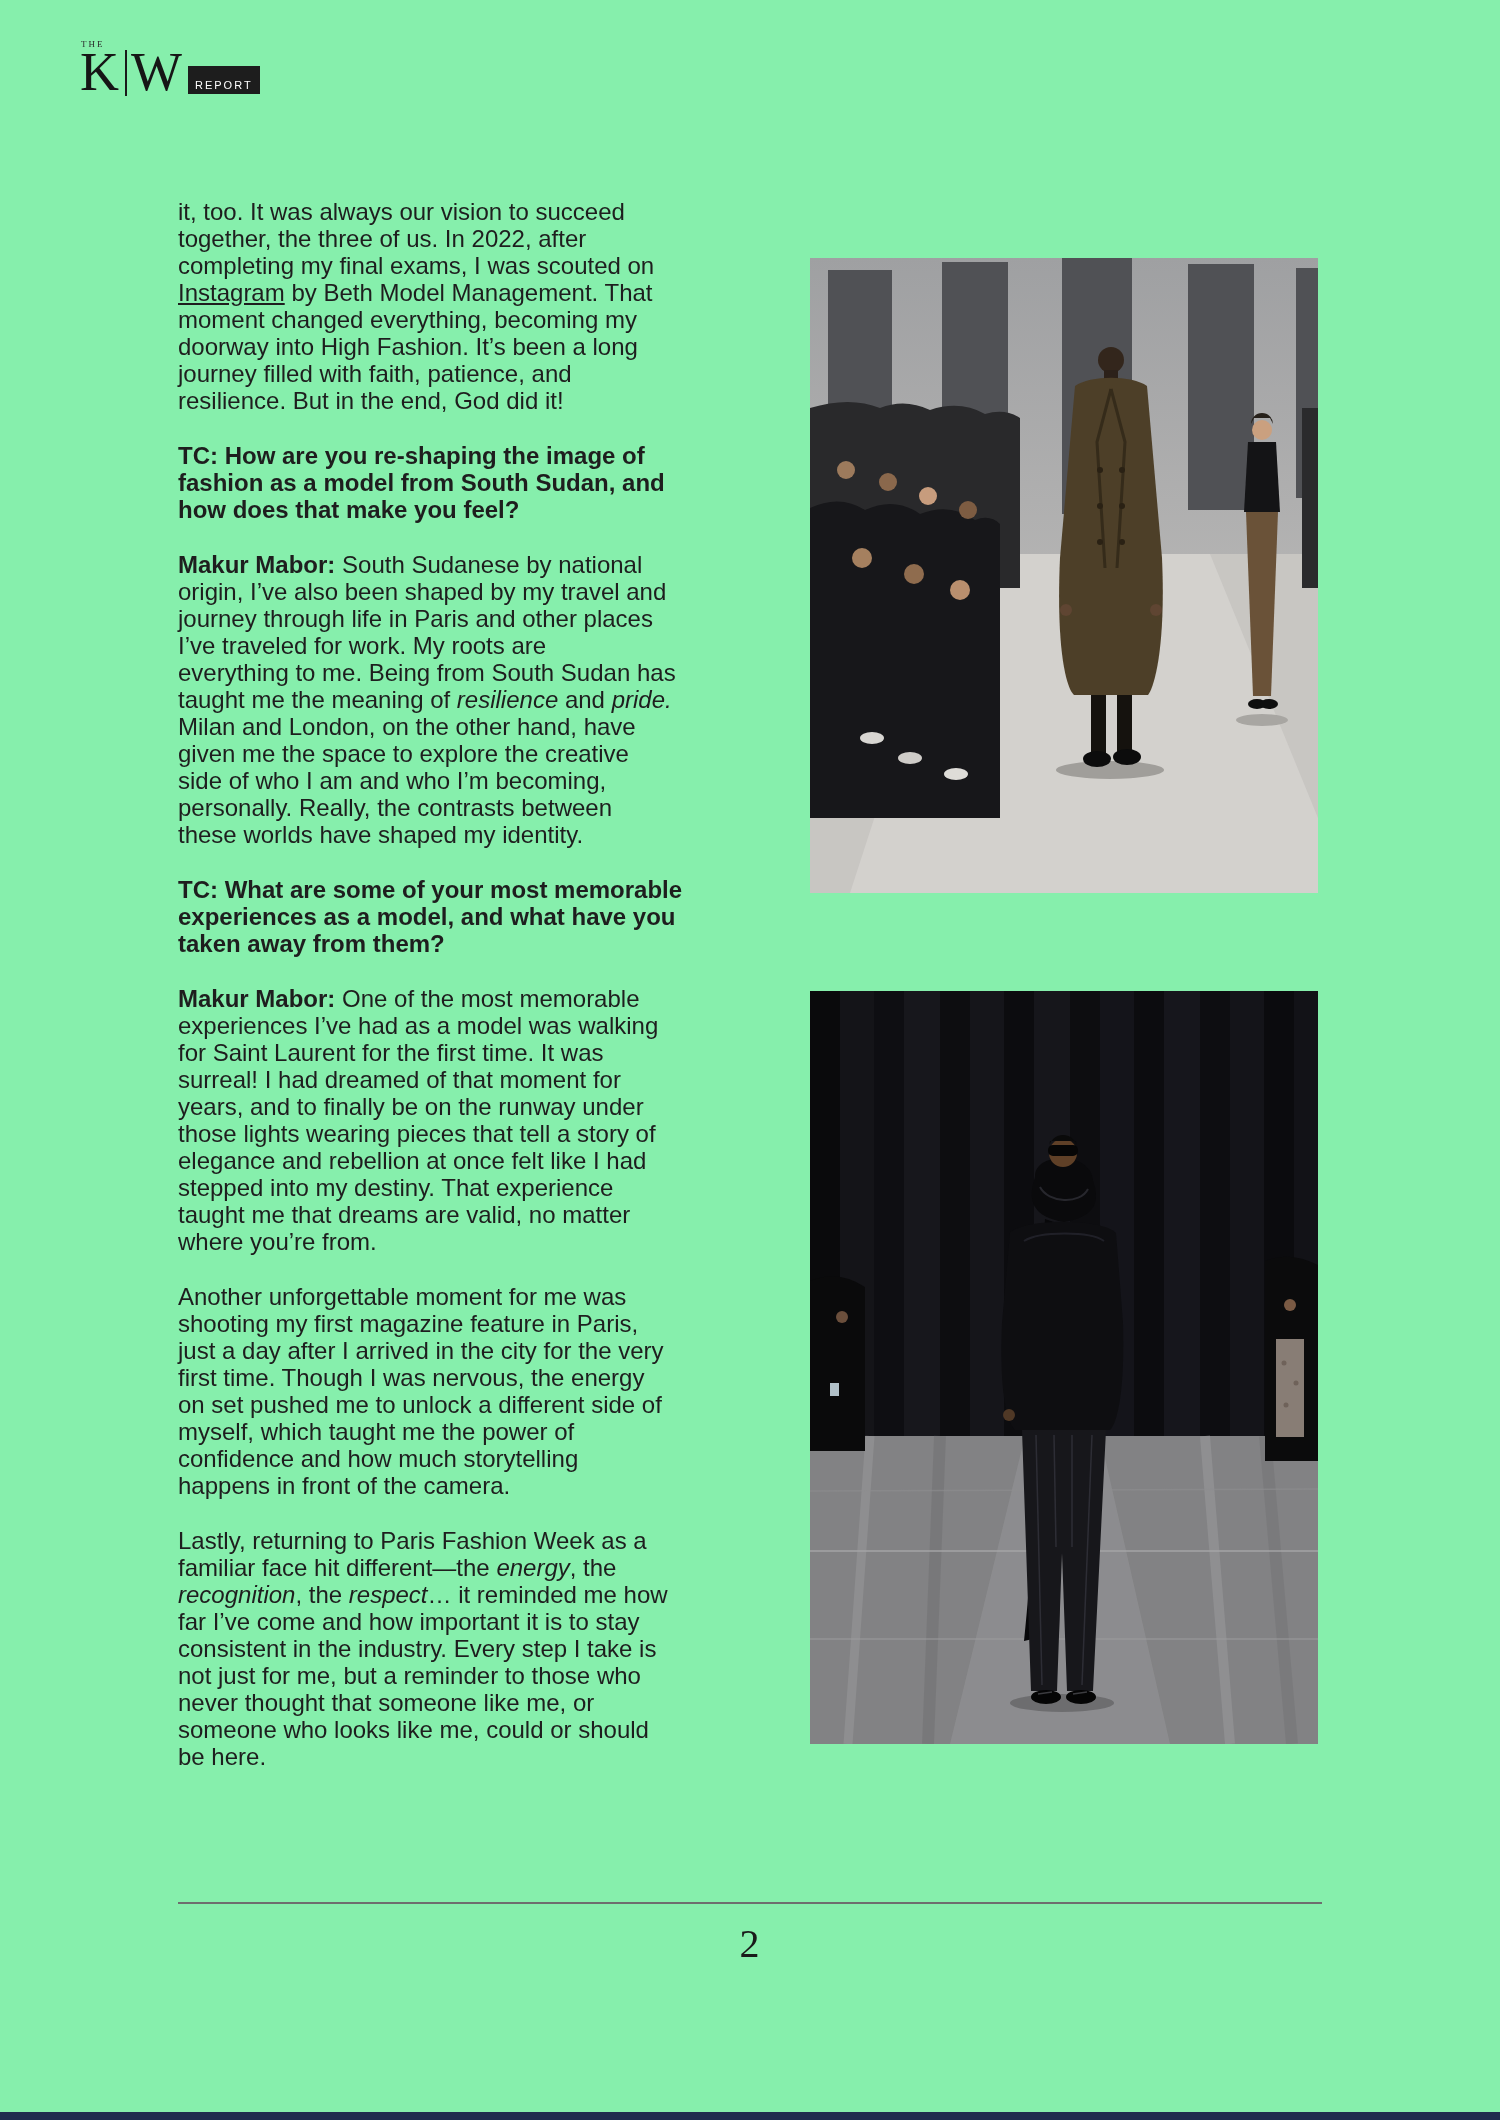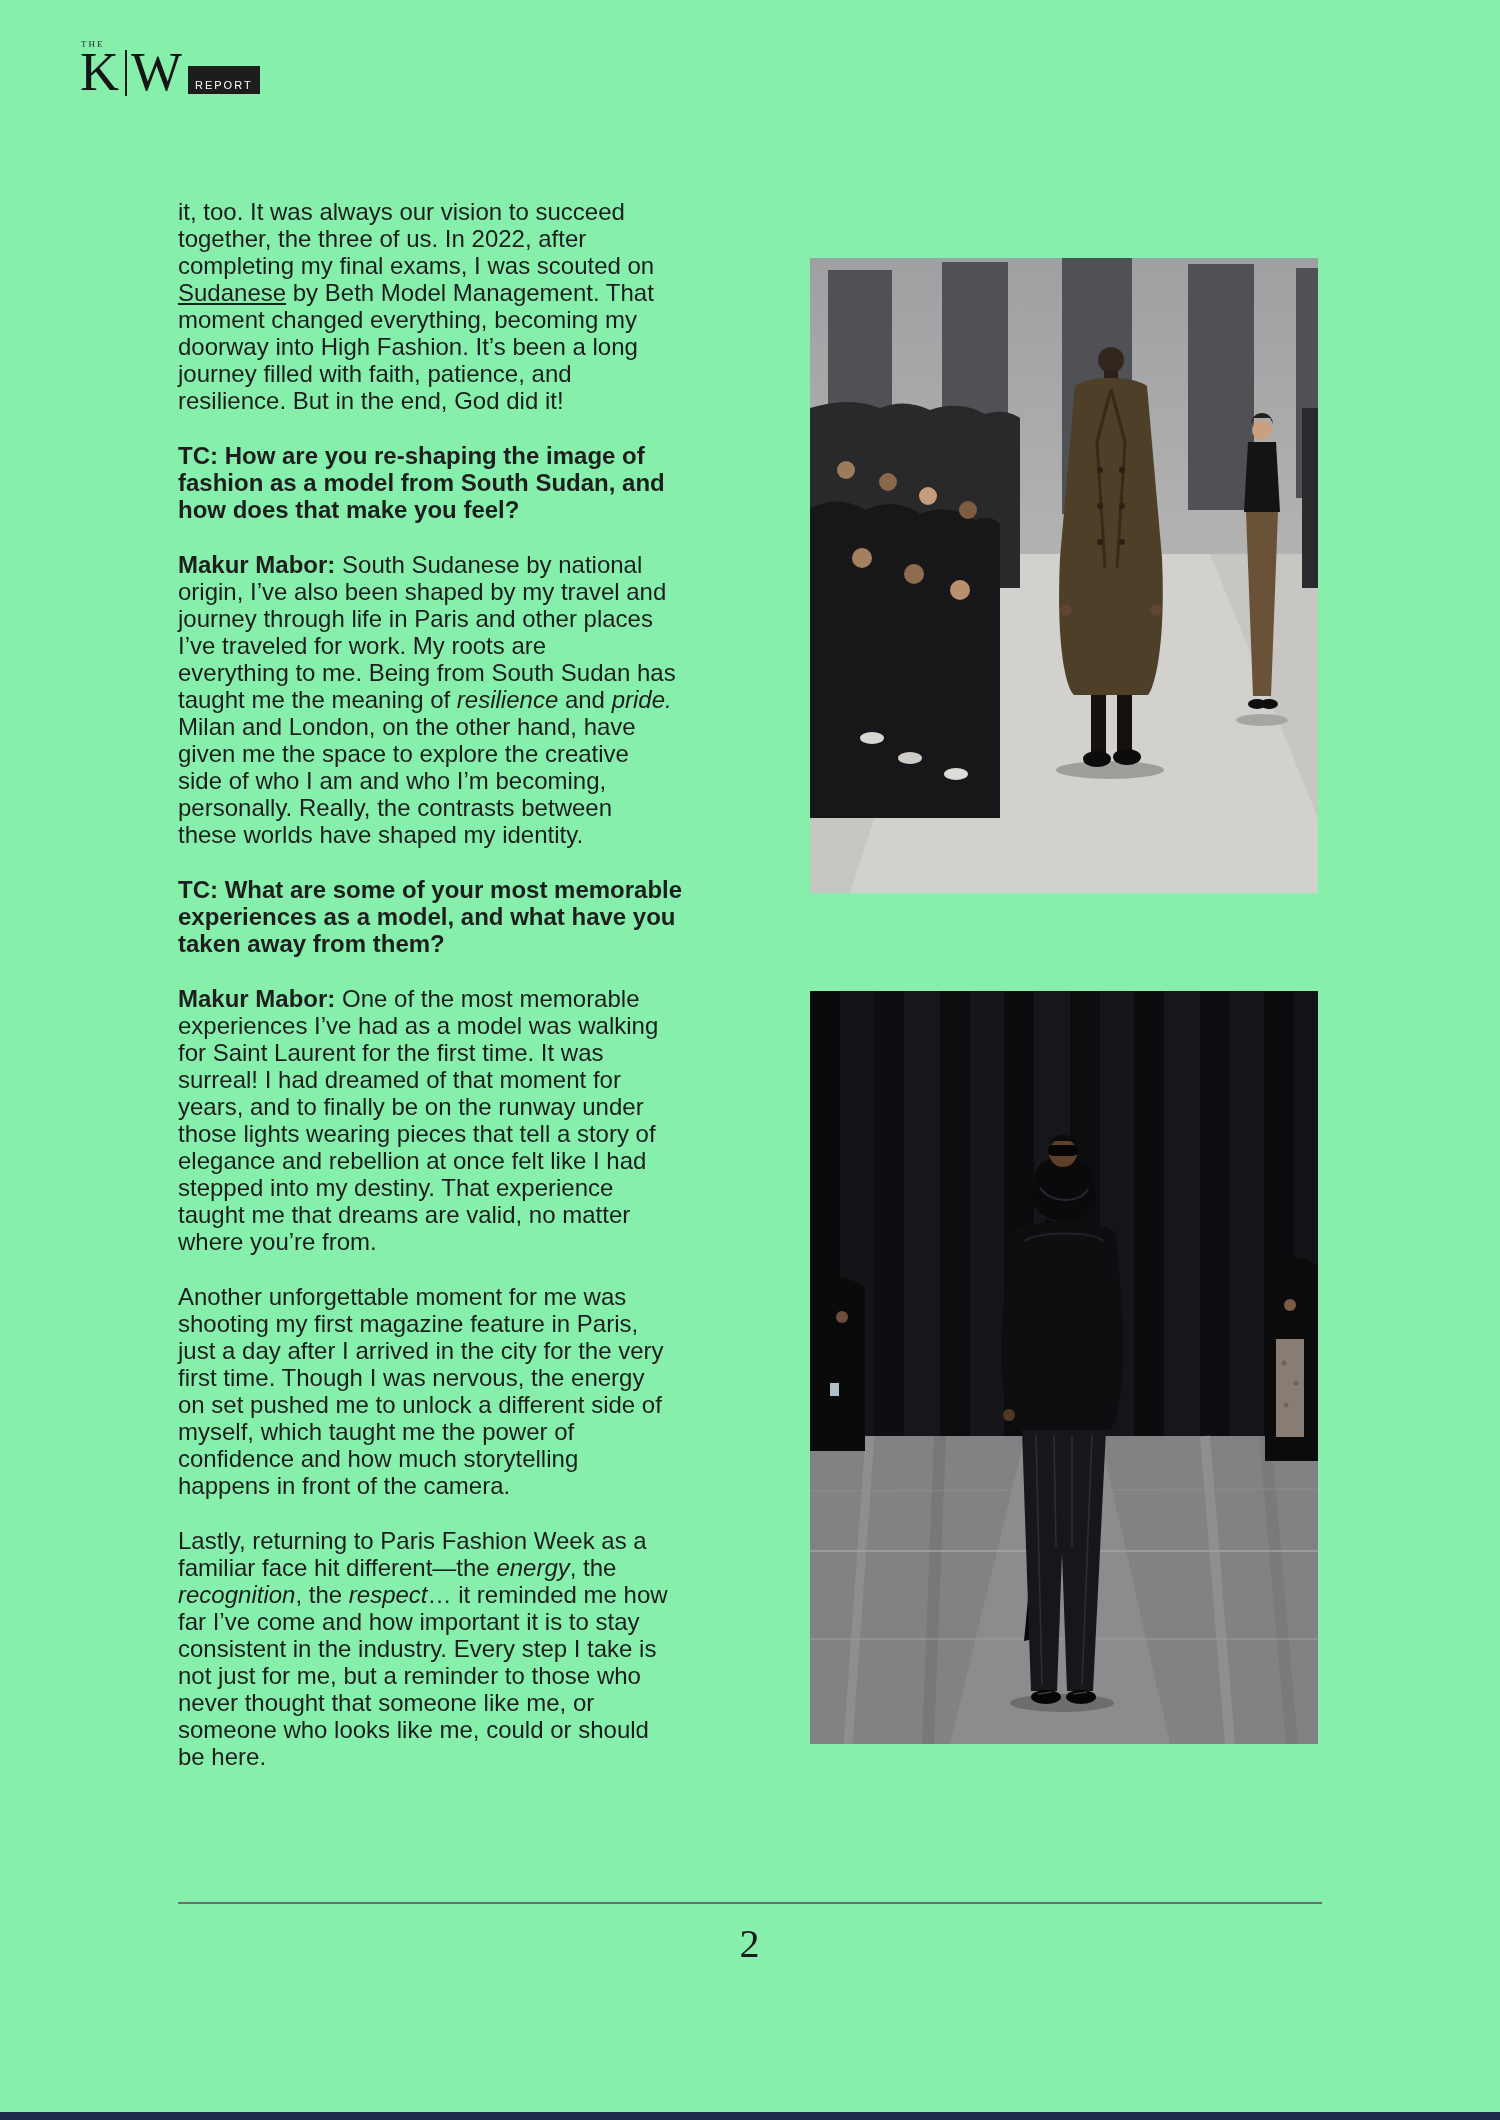--- a/index.html
+++ b/index.html
@@ -50,21 +50,21 @@
       <span class="logo-bar"></span>
       <span>W</span>
     </div>
     <div class="report-box" style="background: rgb(29, 29, 29); color: rgb(255, 255, 255);">REPORT</div>
   </div>
 
   <div class="article">
       <p class="block paragraph"><span>it, too. It was always our vision to succeed
 together, the three of us. In 2022, after
 completing my final exams, I was scouted on
-</span><span class="underline">Sudanese</span><span> by Beth Model Management. That
+</span><span class="underline">Instagram</span><span> by Beth Model Management. That
 moment changed everything, becoming my
 doorway into High Fashion. It’s been a long
 journey filled with faith, patience, and
 resilience. But in the end, God did it!</span></p>
       <p class="block question"><span>TC: How are you re-shaping the image of
 fashion as a model from South Sudan, and
 how does that make you feel?</span></p>
       <p class="block answer"><span class="bold">Makur Mabor:</span><span> South Sudanese by national
 origin, I’ve also been shaped by my travel and
 journey through life in Paris and other places

